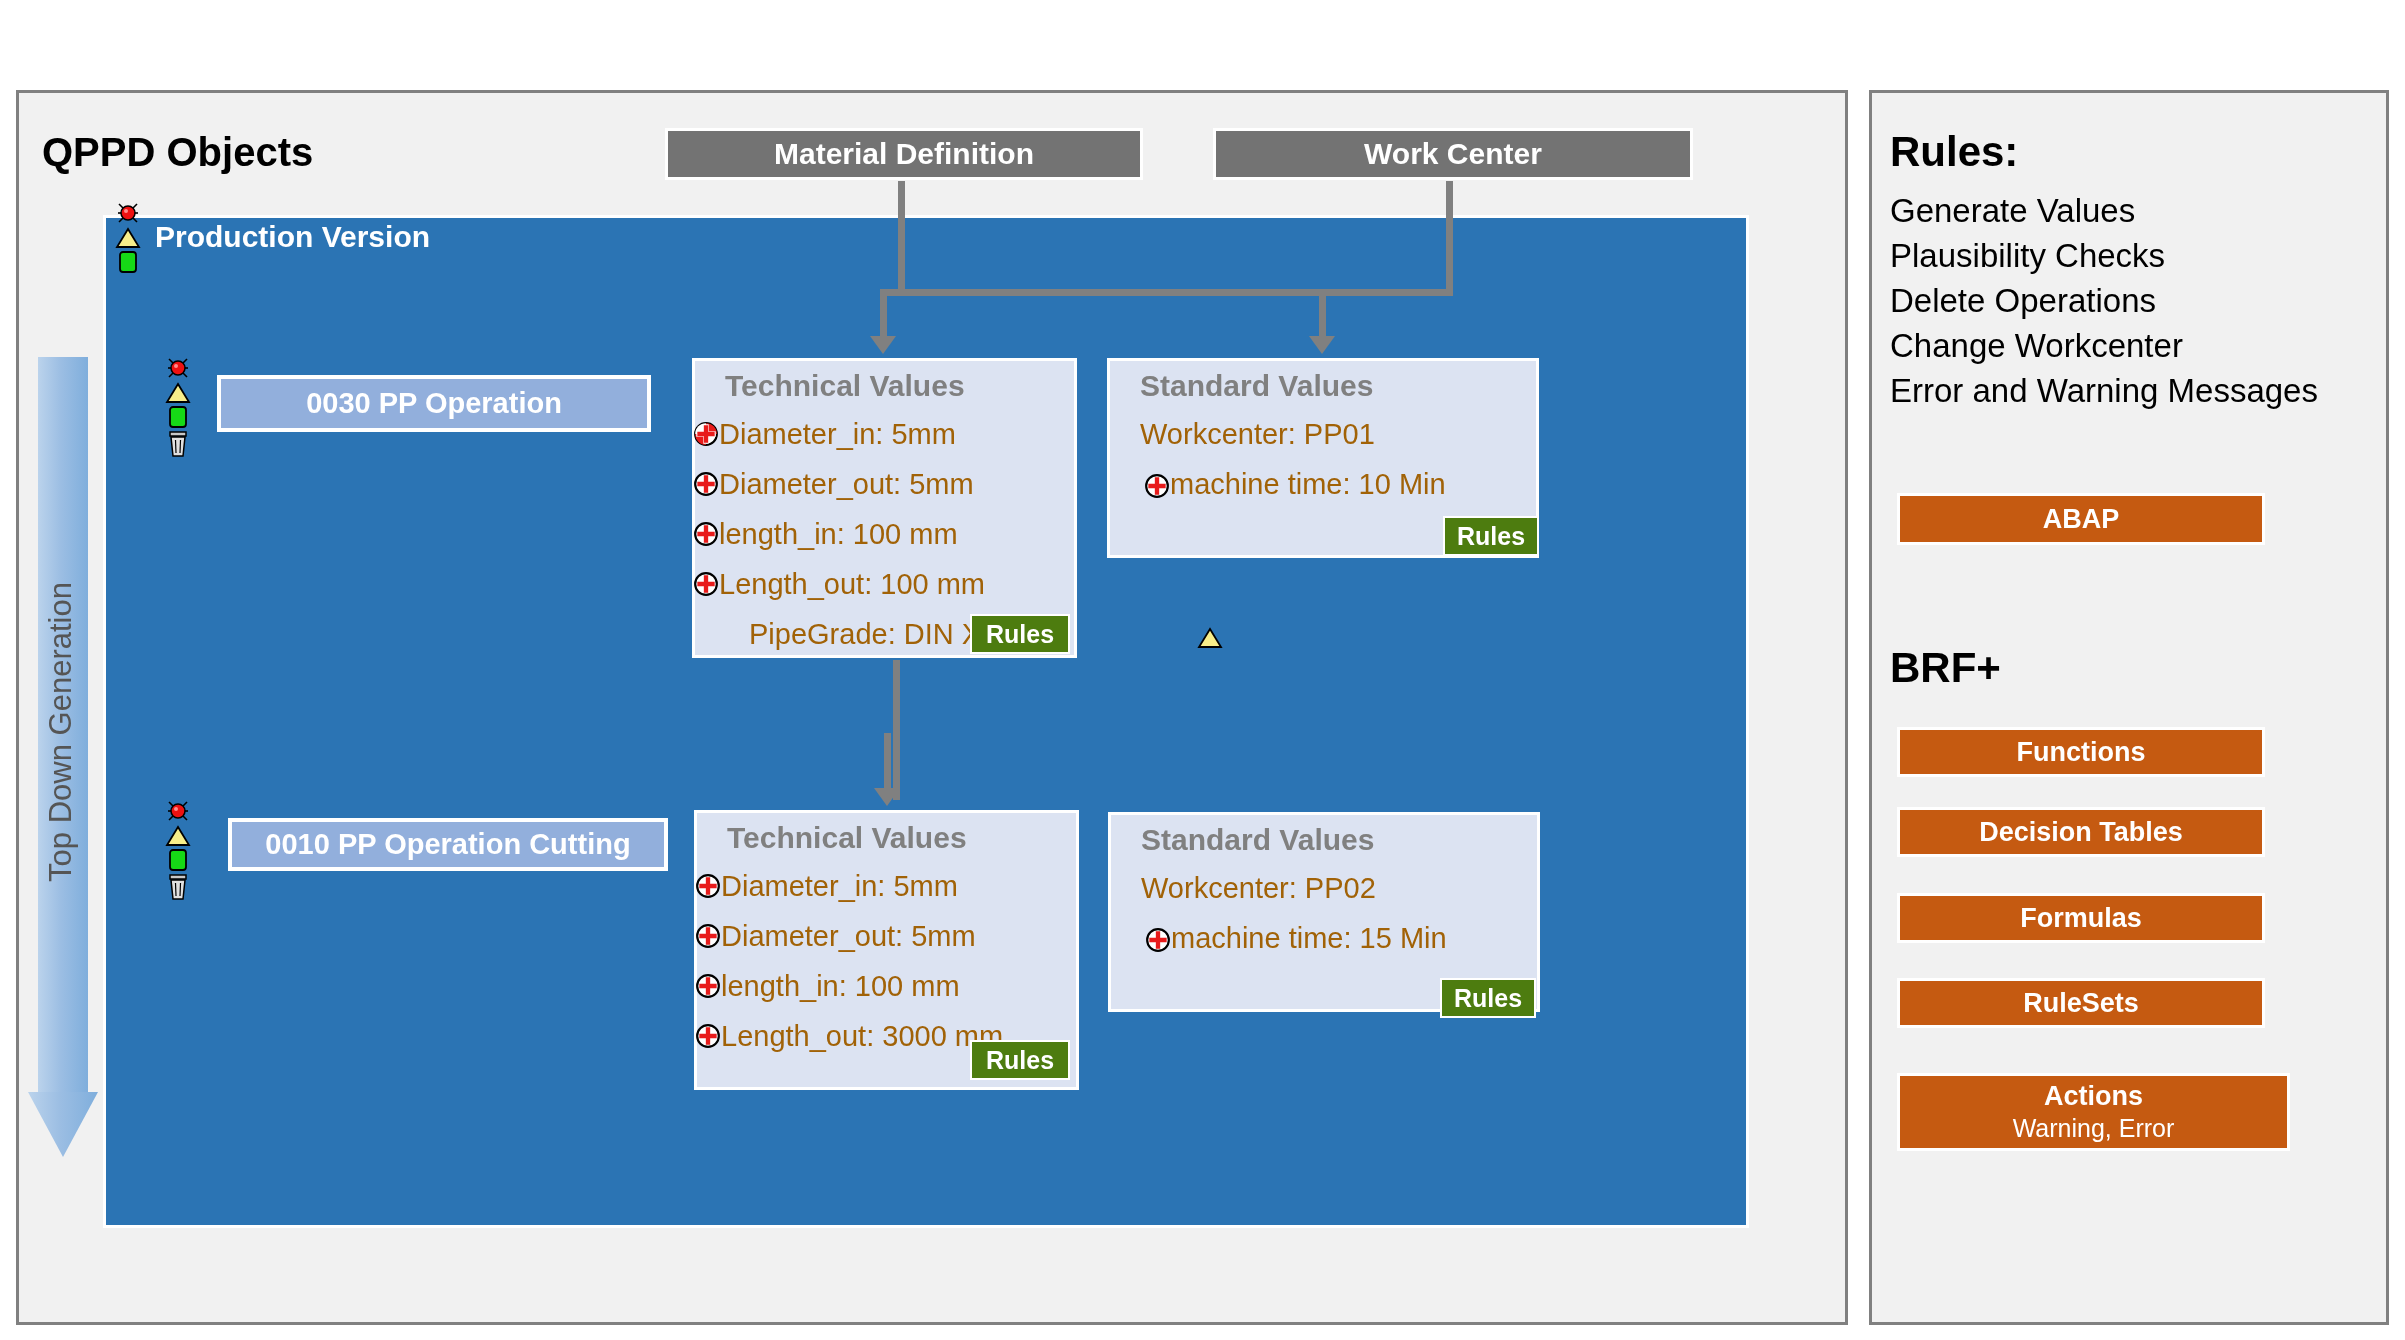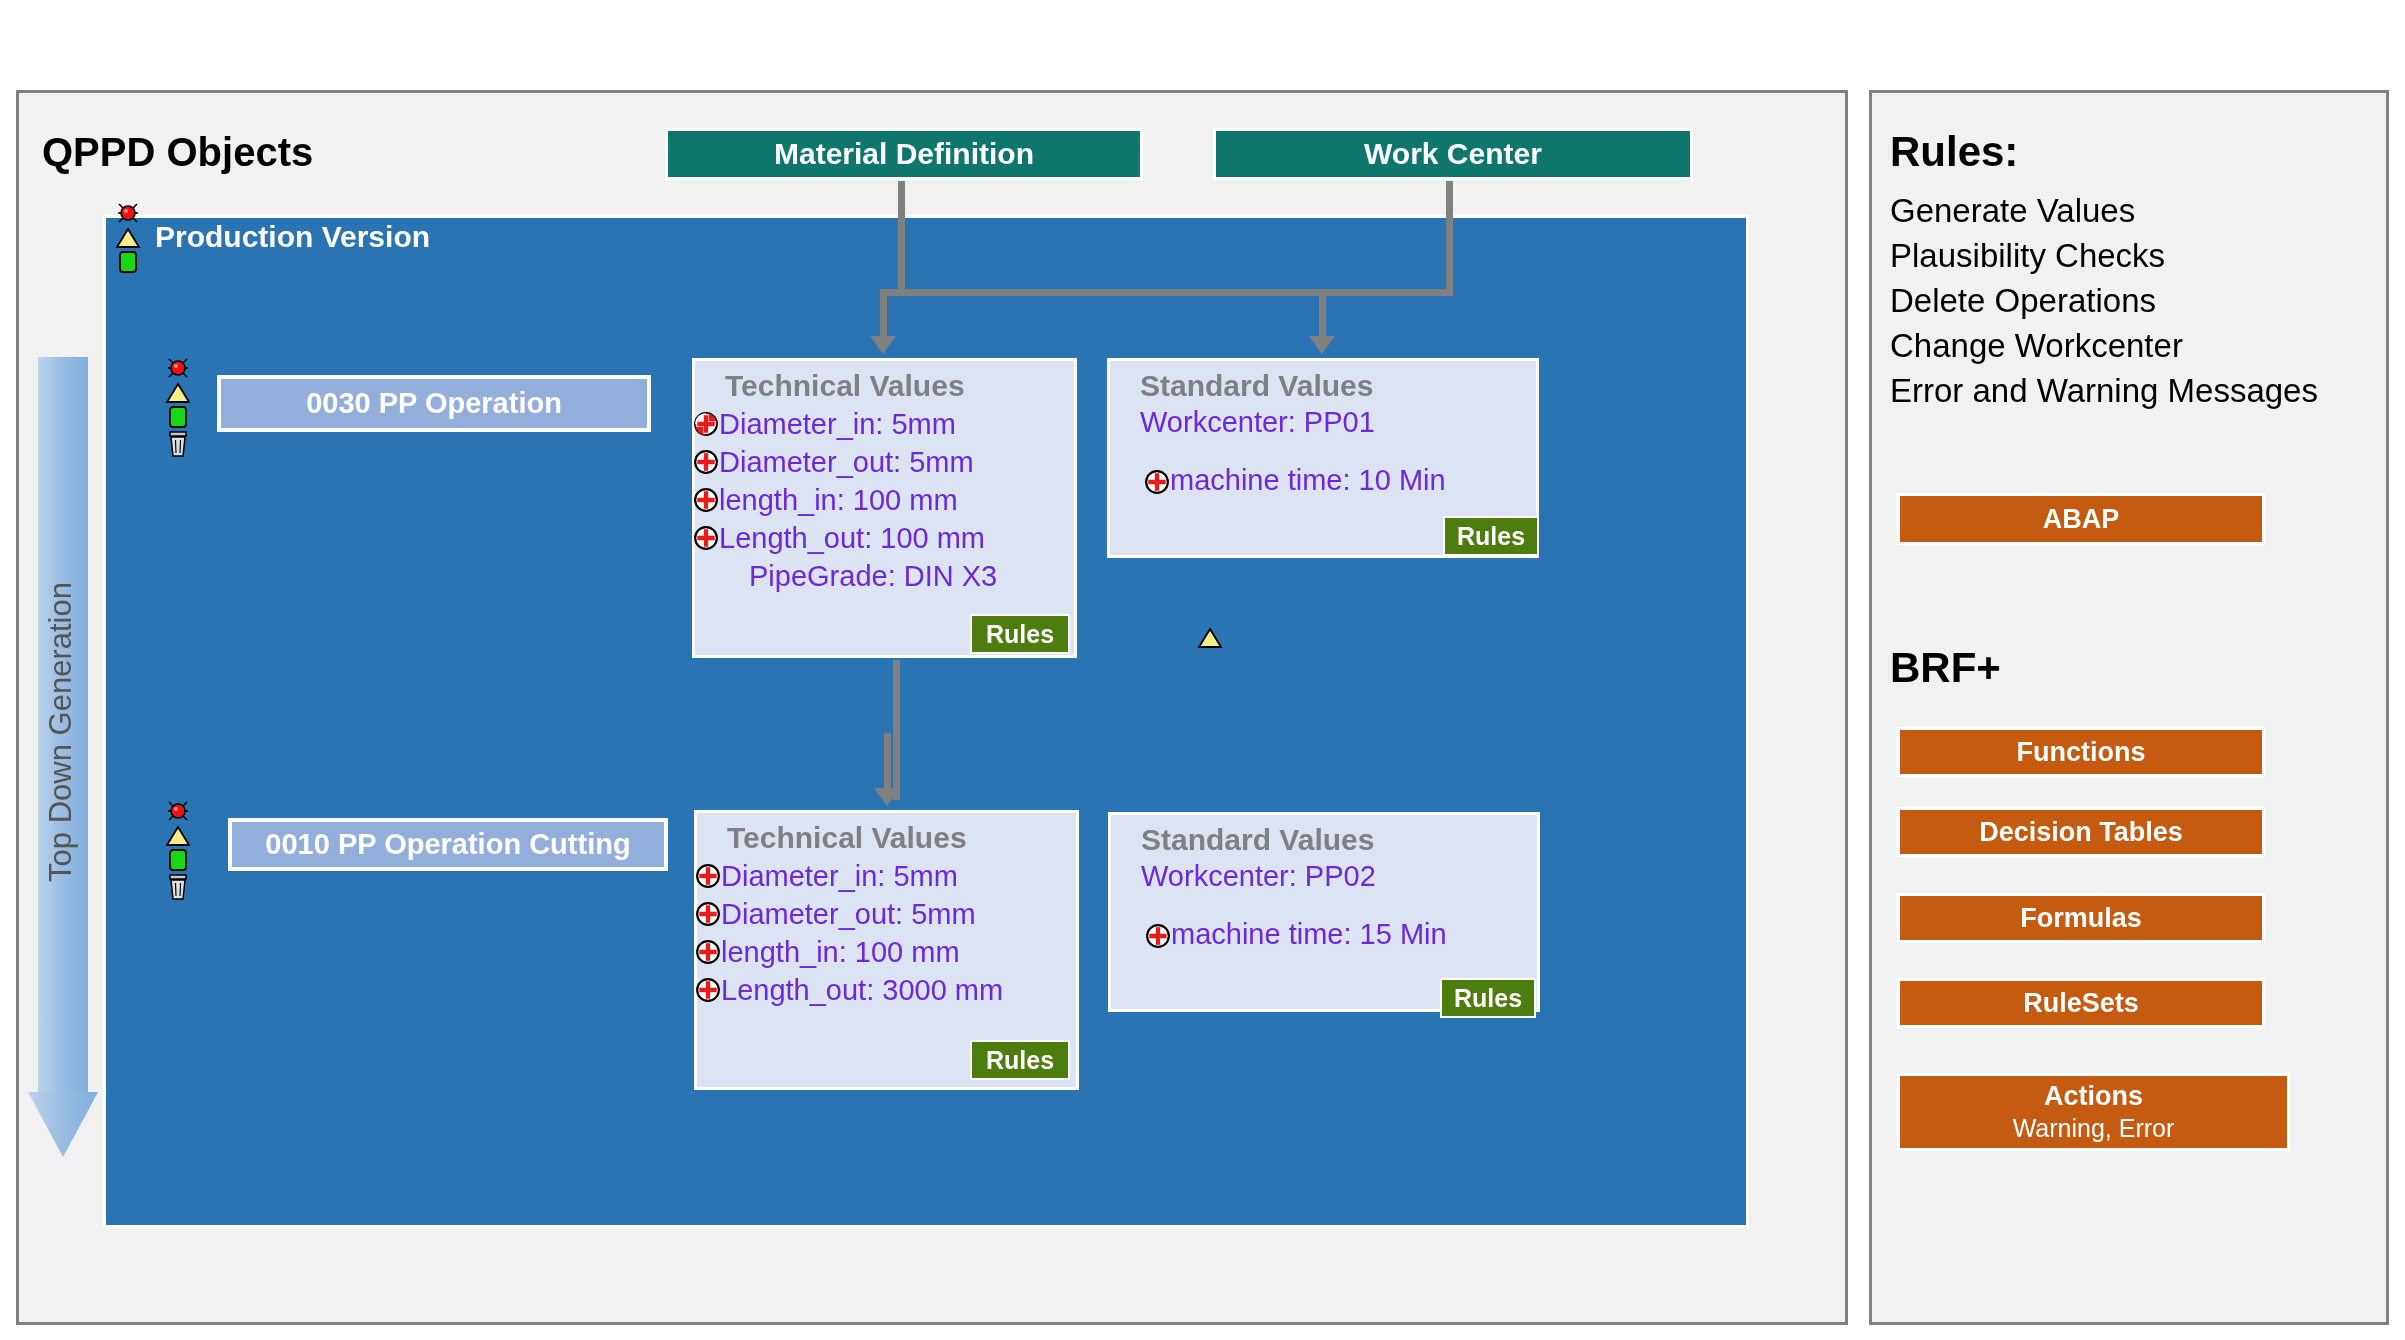--- a/index.html
+++ b/index.html
@@ -65,21 +65,21 @@
   #btn-abap         { left: 1897px; top: 493px; width: 368px; height: 52px; }
   #btn-functions    { left: 1897px; top: 727px; width: 368px; height: 50px; }
   #btn-decision     { left: 1897px; top: 807px; width: 368px; height: 50px; }
   #btn-formulas     { left: 1897px; top: 893px; width: 368px; height: 50px; }
   #btn-rulesets     { left: 1897px; top: 978px; width: 368px; height: 50px; }
   #btn-actions      { left: 1897px; top: 1073px; width: 393px; height: 78px; }
 
   
   .header-box {
     position: absolute;
-    background: #0f766e;
+    background: #737373;
     border: 3px solid #FFFFFF;
     color: #FFFFFF;
     font-size: 30px; font-weight: bold;
     display: flex; align-items: center; justify-content: center;
     white-space: nowrap;
   }
   #box-material   { left: 665px; top: 128px; width: 478px; height: 52px; }
   #box-workcenter { left: 1213px; top: 128px; width: 480px; height: 52px; }
 
   
@@ -135,23 +135,23 @@
     position: absolute;
     background: #DCE3F2;
     border: 3px solid #FFFFFF;
     color: #808080;
   }
   .value-box .vb-title {
     font-size: 30px; font-weight: bold; color: #808080;
     margin-left: 30px; margin-top: 8px; white-space: nowrap;
   }
   .value-box .vb-line {
-    font-size: 29px; color: #6d28d9;
+    font-size: 29px; color: #a16207;
     line-height: 38px; white-space: nowrap;
-    position: relative; padding-left: 24px;
+    position: relative; padding-left: 24px; margin-top: 12px;
   }
   .value-box .vb-line.indented { padding-left: 54px; }
   .value-box .vb-lines { margin-top: 2px; }
 
   #tv-box-1 { left: 692px; top: 358px; width: 385px; height: 300px; }
   #sv-box-1 { left: 1107px; top: 358px; width: 432px; height: 200px; }
   #tv-box-2 { left: 694px; top: 810px; width: 385px; height: 280px; }
   #sv-box-2 { left: 1108px; top: 812px; width: 432px; height: 200px; }
 
   .sv-workcenter { margin-left: 30px; }

